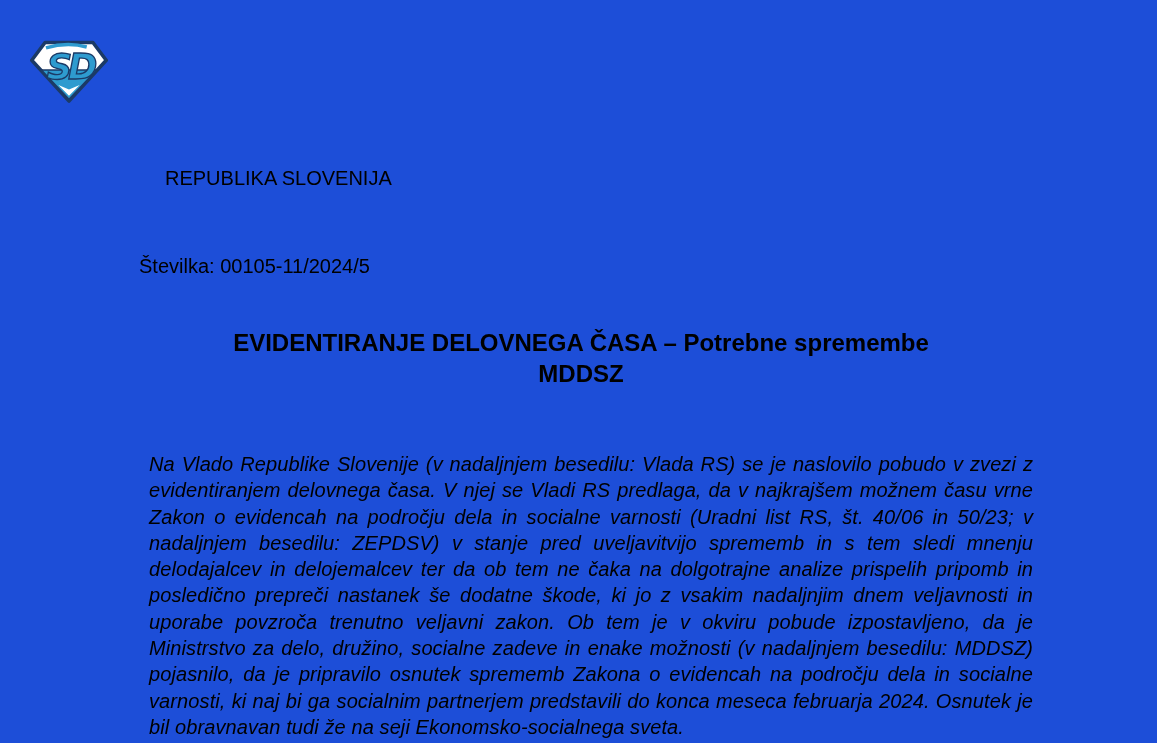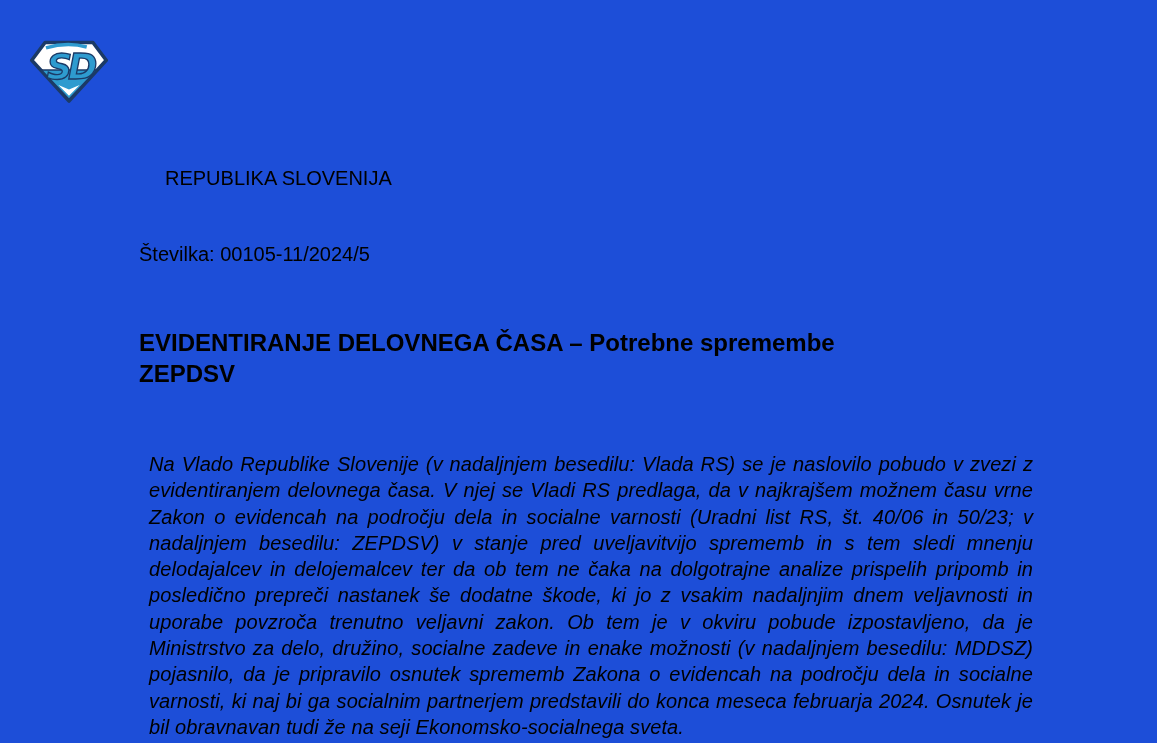--- a/index.html
+++ b/index.html
@@ -28,31 +28,32 @@
     left: 139px;
     top: 164px;
     font-size: 20px;
     line-height: 28px;
     white-space: nowrap;
     margin-left: 26px;
   }
   .meta-block {
     position: absolute;
     left: 139px;
-    top: 240px;
+    top: 252px;
     font-size: 20px;
     line-height: 28px;
     white-space: nowrap;
   }
   .doc-title {
     position: absolute;
     left: 139px;
     top: 327px;
     width: 884px;
     margin: 0;
+    text-align: center;
     font-size: 24px;
     font-weight: bold;
     line-height: 31px;
   }
   .body-par {
     position: absolute;
     left: 139px;
     top: 441px;
     width: 884px;
     margin: 10px;
@@ -84,18 +85,18 @@
 
   <div class="meta-block">
     <div>
       <span>Številka:</span>
       <span>00105-11/2024/5</span>
     </div>
   </div>
 
   <h1 class="doc-title">
     <span style="display:block">EVIDENTIRANJE DELOVNEGA ČASA – Potrebne spremembe</span>
-    <span style="display:block">ZEPDSV</span>
+    <span style="display:block">MDDSZ</span>
   </h1>
 
   <p class="body-par">Na Vlado Republike Slovenije (v nadaljnjem besedilu: Vlada RS) se je naslovilo pobudo v zvezi z evidentiranjem delovnega časa. V njej se Vladi RS predlaga, da v najkrajšem možnem času vrne Zakon o evidencah na področju dela in socialne varnosti (Uradni list RS, št. 40/06 in 50/23; v nadaljnjem besedilu: ZEPDSV) v stanje pred uveljavitvijo sprememb in s tem sledi mnenju delodajalcev in delojemalcev ter da ob tem ne čaka na dolgotrajne analize prispelih pripomb in posledično prepreči nastanek še dodatne škode, ki jo z vsakim nadaljnjim dnem veljavnosti in uporabe povzroča trenutno veljavni zakon. Ob tem je v okviru pobude izpostavljeno, da je Ministrstvo za delo, družino, socialne zadeve in enake možnosti (v nadaljnjem besedilu: MDDSZ) pojasnilo, da je pripravilo osnutek sprememb Zakona o evidencah na področju dela in socialne varnosti, ki naj bi ga socialnim partnerjem predstavili do konca meseca februarja 2024. Osnutek je bil obravnavan tudi že na seji Ekonomsko-socialnega sveta.</p>
 
 </div>
 
 </body></html>

